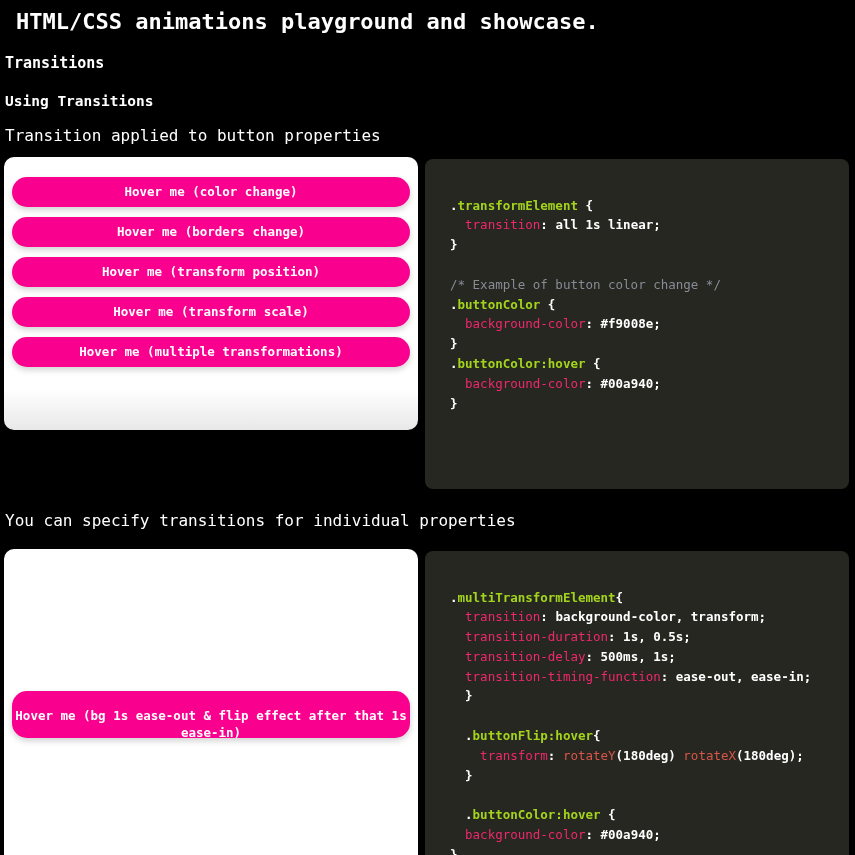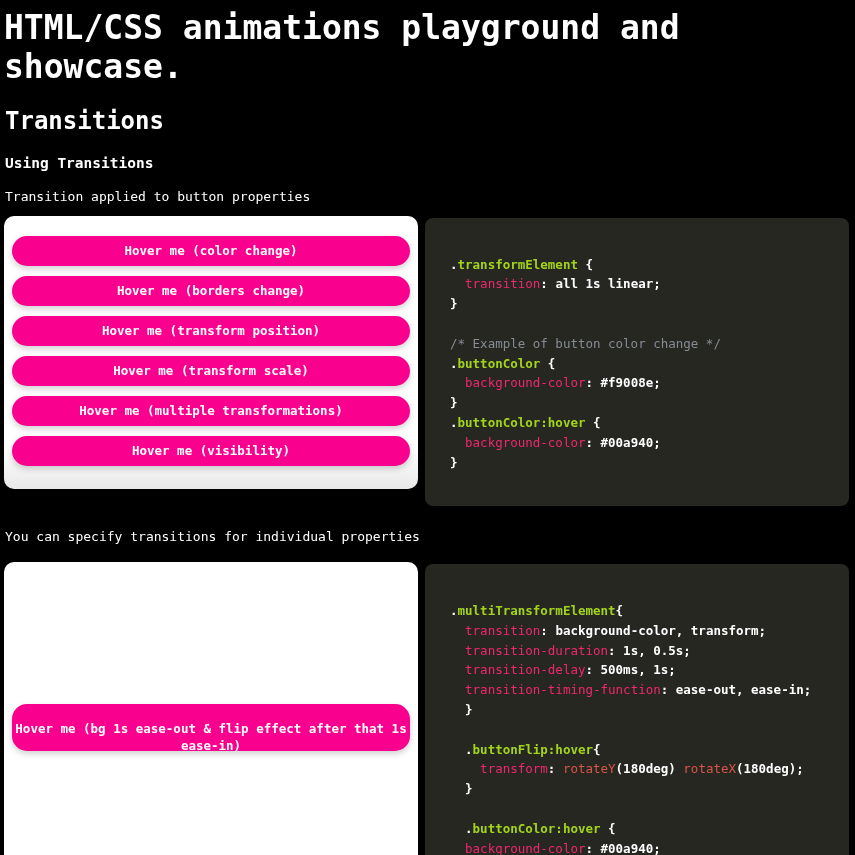--- a/index.html
+++ b/index.html
@@ -19,39 +19,39 @@
   body {
     width: 855px;
     height: 855px;
     overflow: hidden;
     background: var(--page-bg);
     color: #ffffff;
     font-family: "DejaVu Sans Mono", "Liberation Mono", monospace;
     padding-left: 4px;
   }
   h1 {
-    font-size: 33px;
+    font-size: 22px;
     font-weight: bold;
-    margin: 9px 0 0 0;
+    margin: 9px 0 0 12px;
     line-height: 1.18;
   }
   h2 {
-    font-size: 24px;
+    font-size: 15px;
     font-weight: bold;
     margin: 20px 0 0 1px;
     line-height: 1.18;
   }
   h3 {
     font-size: 14.5px;
     font-weight: bold;
     margin: 20px 8px 0 1px;
     line-height: 1.18;
   }
   .caption {
-    font-size: 13px;
+    font-size: 16px;
     font-weight: normal;
     margin: 17px 0 11px 1px;
     line-height: 1.18;
   }
   .caption-2 { margin-top: 23px; margin-bottom: 18px; }
   .row {
     display: flex;
     gap: 7px;
     width: 845px;
     align-items: flex-start;
@@ -104,21 +104,21 @@
     margin: 2px 0 0 0;
     padding: 37px 24px 0 25px;
     font-family: "DejaVu Sans Mono", "Liberation Mono", monospace;
     font-size: 12.5px;
     line-height: 19.8px;
     font-weight: bold;
     color: var(--code-plain);
     white-space: pre;
     overflow: hidden;
   }
-  .code-card-1 { height: 288px; }
+  .code-card-1 { height: 330px; }
   .code-card-2 { height: 372px; }
   .code-line { height: 19.8px; }
   .tok-p { color: var(--code-plain); font-weight: bold; }
   .tok-s { color: var(--code-selector); font-weight: bold; }
   .tok-k { color: var(--code-property); font-weight: normal; }
   .tok-f { color: var(--code-function); font-weight: normal; }
   .tok-c { color: var(--code-comment); font-weight: normal; }
 </style>
 </head>
 <body>
@@ -129,21 +129,20 @@
   <h3>Using Transitions</h3>
 
   <p class="caption">Transition applied to button properties</p>
   <div class="row">
     <div class="demo-card demo-card-1" id="demo1">
         <button class="pink-btn">Hover me (color change)</button>
         <button class="pink-btn">Hover me (borders change)</button>
         <button class="pink-btn">Hover me (transform position)</button>
         <button class="pink-btn">Hover me (transform scale)</button>
         <button class="pink-btn">Hover me (multiple transformations)</button>
-        <button class="pink-btn">Hover me (visibility)</button>
       </div>
     <pre class="code-card code-card-1" id="code1"><div class="code-line"><span class="tok-p">.</span><span class="tok-s">transformElement</span><span class="tok-p"> {</span></div><div class="code-line"><span class="tok-p">  </span><span class="tok-k">transition</span><span class="tok-p">: all 1s linear;</span></div><div class="code-line"><span class="tok-p">}</span></div><div class="code-line">&nbsp;</div><div class="code-line"><span class="tok-c">/* Example of button color change */</span></div><div class="code-line"><span class="tok-p">.</span><span class="tok-s">buttonColor</span><span class="tok-p"> {</span></div><div class="code-line"><span class="tok-p">  </span><span class="tok-k">background-color</span><span class="tok-p">: #f9008e;</span></div><div class="code-line"><span class="tok-p">}</span></div><div class="code-line"><span class="tok-p">.</span><span class="tok-s">buttonColor:hover</span><span class="tok-p"> {</span></div><div class="code-line"><span class="tok-p">  </span><span class="tok-k">background-color</span><span class="tok-p">: #00a940;</span></div><div class="code-line"><span class="tok-p">}</span></div></pre>
   </div>
 
   <p class="caption caption-2">You can specify transitions for individual properties</p>
   <div class="row">
     <div class="demo-card demo-card-2">
       <button class="pink-btn flip-btn">Hover me (bg 1s ease-out &amp; flip effect after that 1s ease-in)</button>
     </div>
     <pre class="code-card code-card-2" id="code2"><div class="code-line"><span class="tok-p">.</span><span class="tok-s">multiTransformElement</span><span class="tok-p">{</span></div><div class="code-line"><span class="tok-p">  </span><span class="tok-k">transition</span><span class="tok-p">: background-color, transform;</span></div><div class="code-line"><span class="tok-p">  </span><span class="tok-k">transition-duration</span><span class="tok-p">: 1s, 0.5s;</span></div><div class="code-line"><span class="tok-p">  </span><span class="tok-k">transition-delay</span><span class="tok-p">: 500ms, 1s;</span></div><div class="code-line"><span class="tok-p">  </span><span class="tok-k">transition-timing-function</span><span class="tok-p">: ease-out, ease-in;</span></div><div class="code-line"><span class="tok-p">  }</span></div><div class="code-line">&nbsp;</div><div class="code-line"><span class="tok-p">  .</span><span class="tok-s">buttonFlip:hover</span><span class="tok-p">{</span></div><div class="code-line"><span class="tok-p">    </span><span class="tok-k">transform</span><span class="tok-p">: </span><span class="tok-f">rotateY</span><span class="tok-p">(180deg) </span><span class="tok-f">rotateX</span><span class="tok-p">(180deg);</span></div><div class="code-line"><span class="tok-p">  }</span></div><div class="code-line">&nbsp;</div><div class="code-line"><span class="tok-p">  .</span><span class="tok-s">buttonColor:hover</span><span class="tok-p"> {</span></div><div class="code-line"><span class="tok-p">  </span><span class="tok-k">background-color</span><span class="tok-p">: #00a940;</span></div><div class="code-line"><span class="tok-p">}</span></div></pre>

